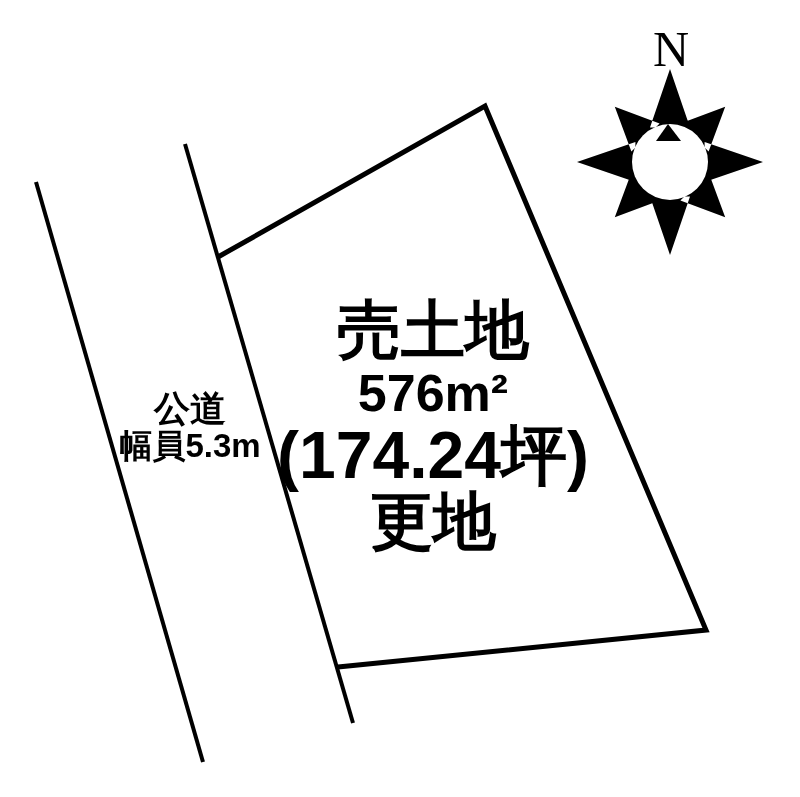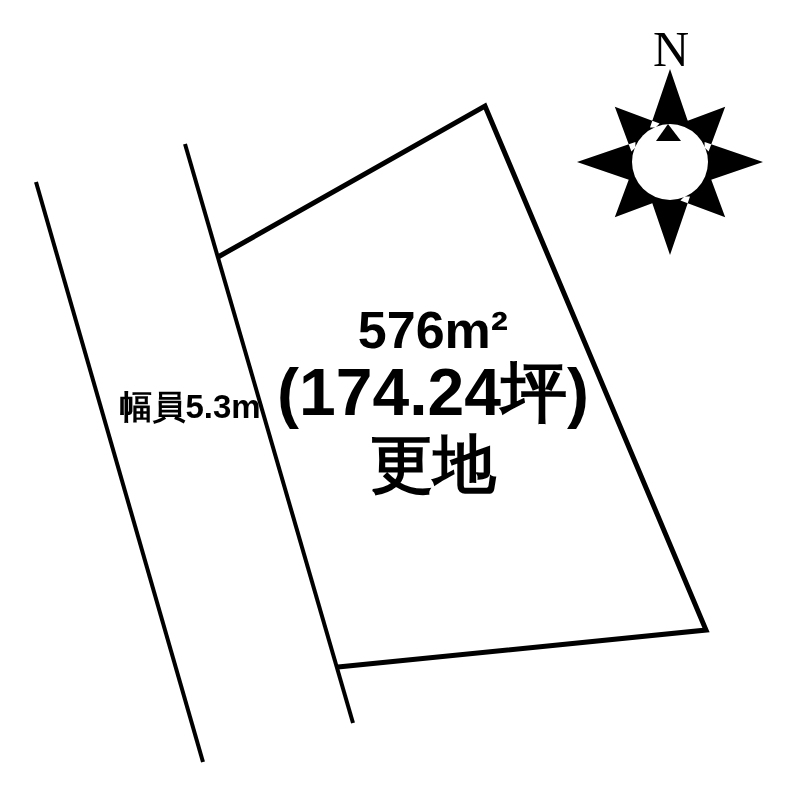--- a/index.html
+++ b/index.html
@@ -64,21 +64,21 @@
     font-size: 52px;
     line-height: 62px;
   }
   .plot-area-tsubo {
     font-size: 66px;
     line-height: 62px;
   }
   .plot-condition {
     font-size: 63px;
     line-height: 63px;
-    margin-top: 10px;
+    margin-top: 4px;
   }
 </style>
 </head>
 <body>
 
 <div class="canvas">
 
   <svg class="drawing" width="800" height="797" viewBox="0 0 800 797">
 
     <line x1="36" y1="182" x2="203" y2="762" stroke="#000000" stroke-width="4"></line>
@@ -98,22 +98,24 @@
         M614.8,106.8 L631.4,151.6 L659.6,123.4 Z
         M640,142 L700,142 L700,182 L640,182 Z"></path>
       <circle cx="670" cy="162" r="38" fill="#ffffff"></circle>
       <path d="M668,124 L681,141 L656,141 Z" fill="#000000"></path>
     </g>
   </svg>
 
   <div class="label north-label">N</div>
 
   <div class="label road-label">
+    <div class="road-name">公道</div>
     <div class="road-width">幅員5.3m</div>
   </div>
 
   <div class="label plot-label">
+    <div class="plot-title">売土地</div>
     <div class="plot-area-sqm">576m²</div>
     <div class="plot-area-tsubo">(174.24坪)</div>
     <div class="plot-condition">更地</div>
   </div>
 
 </div>
 
 </body></html>

